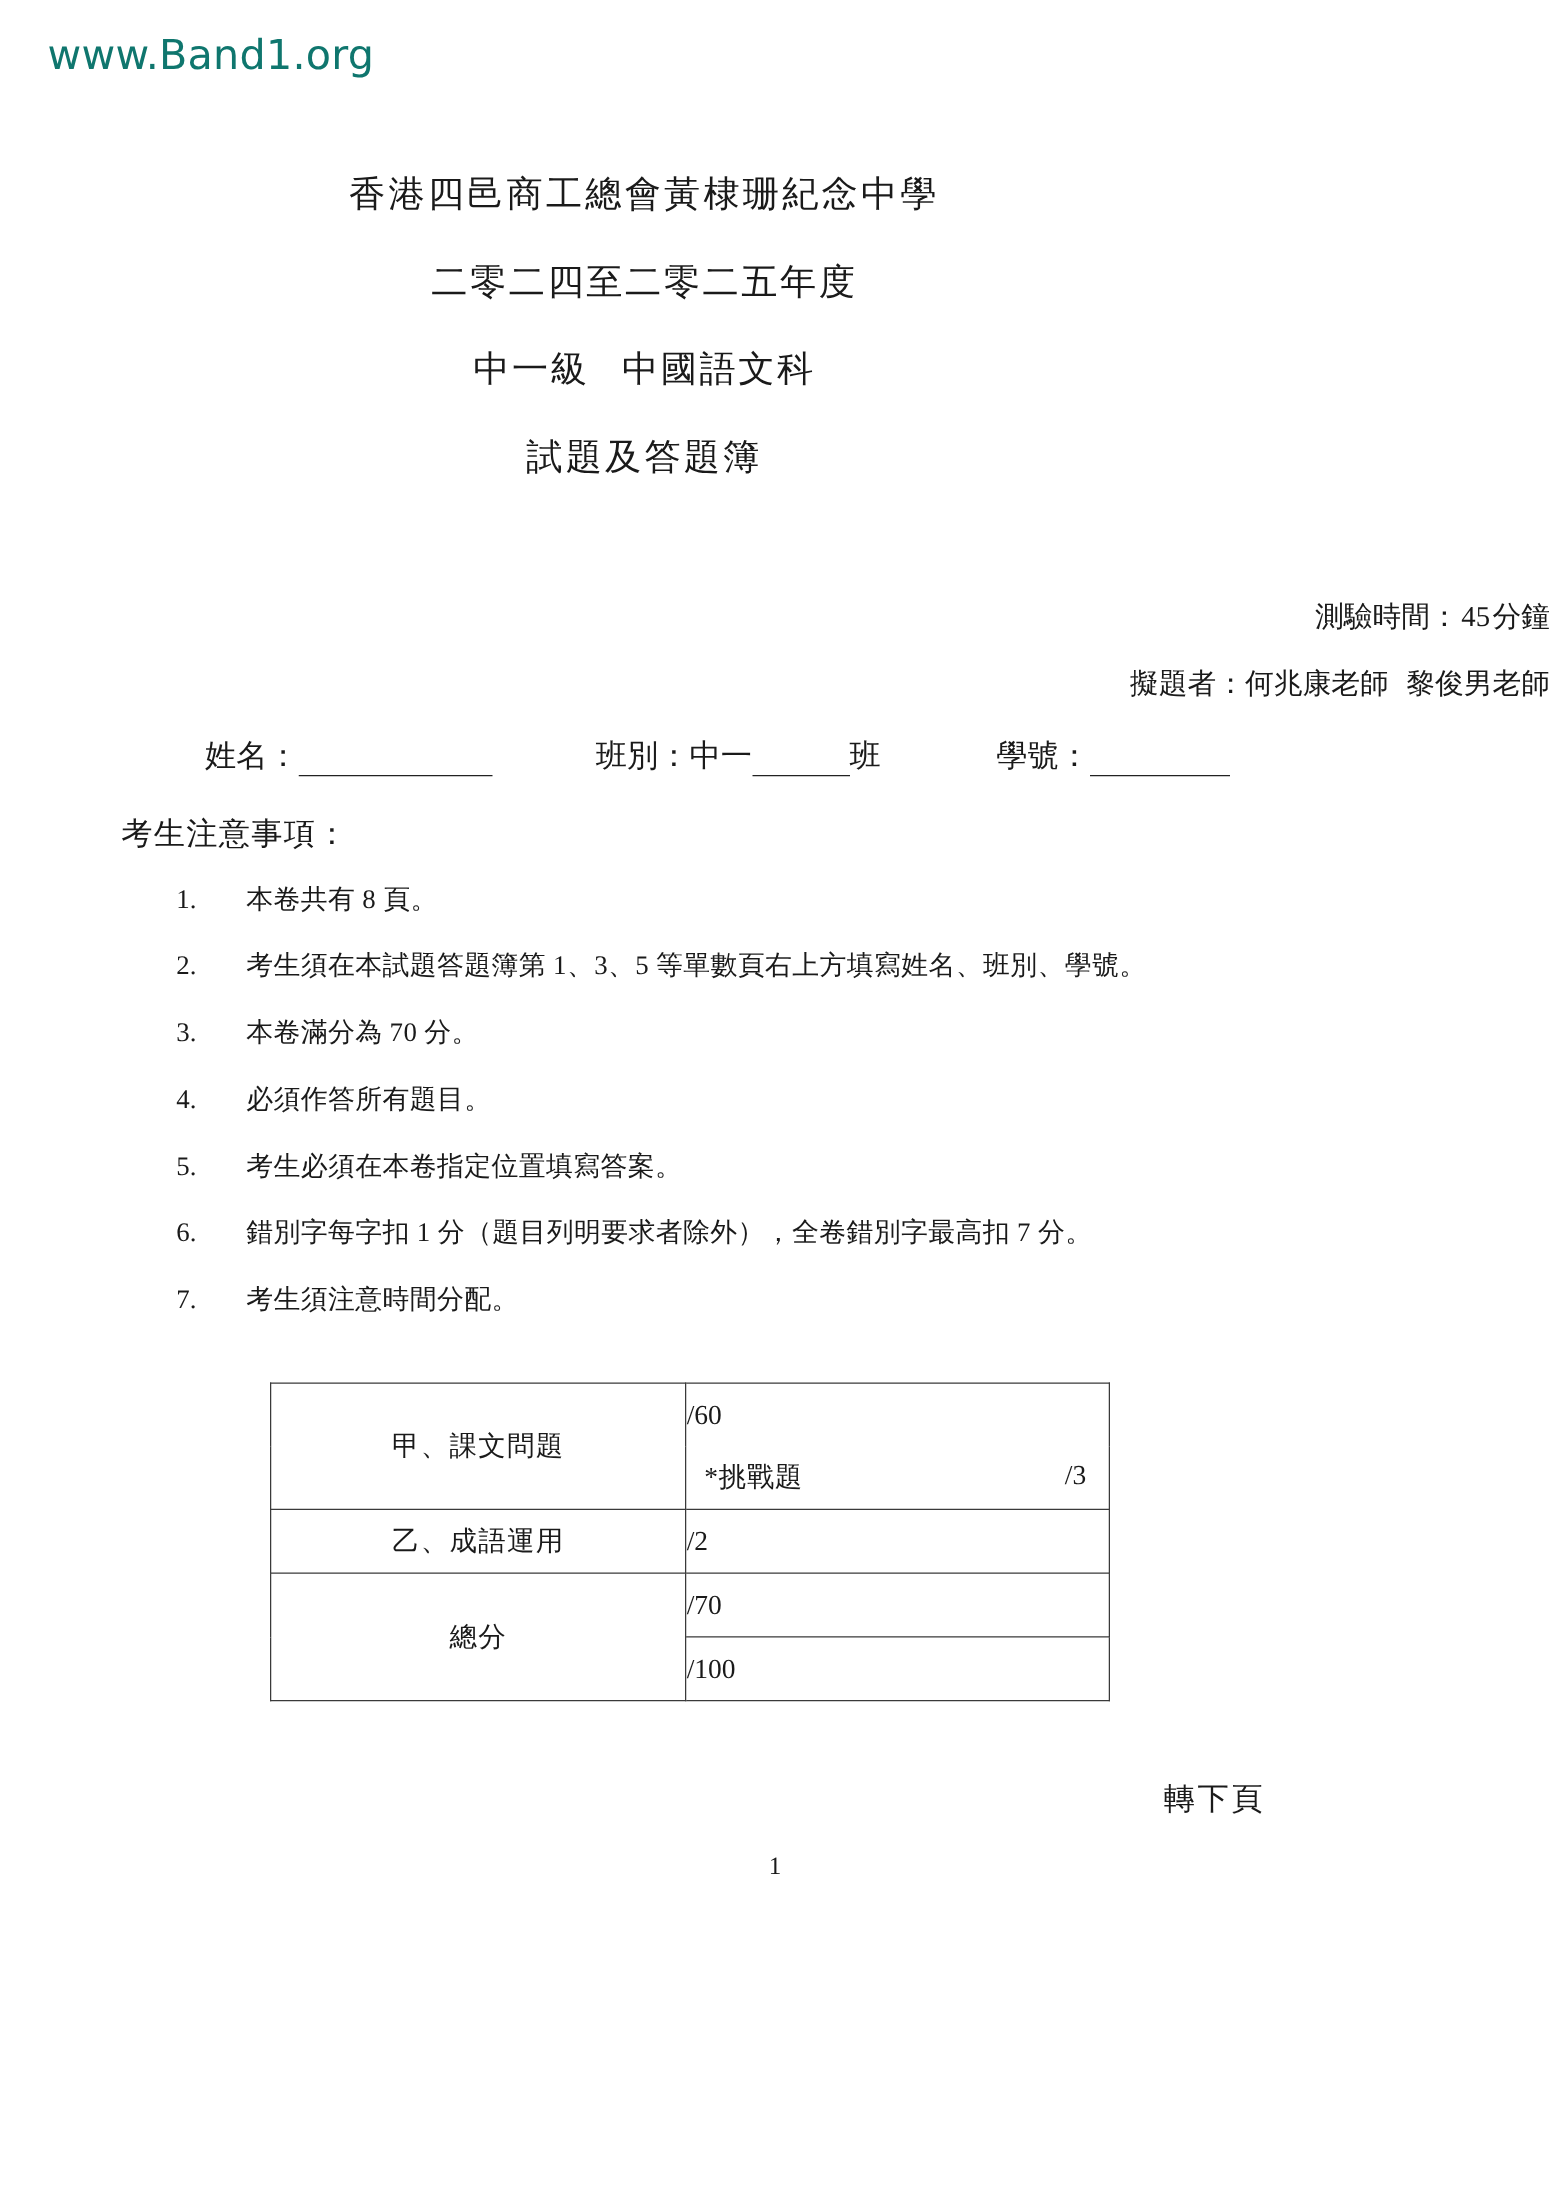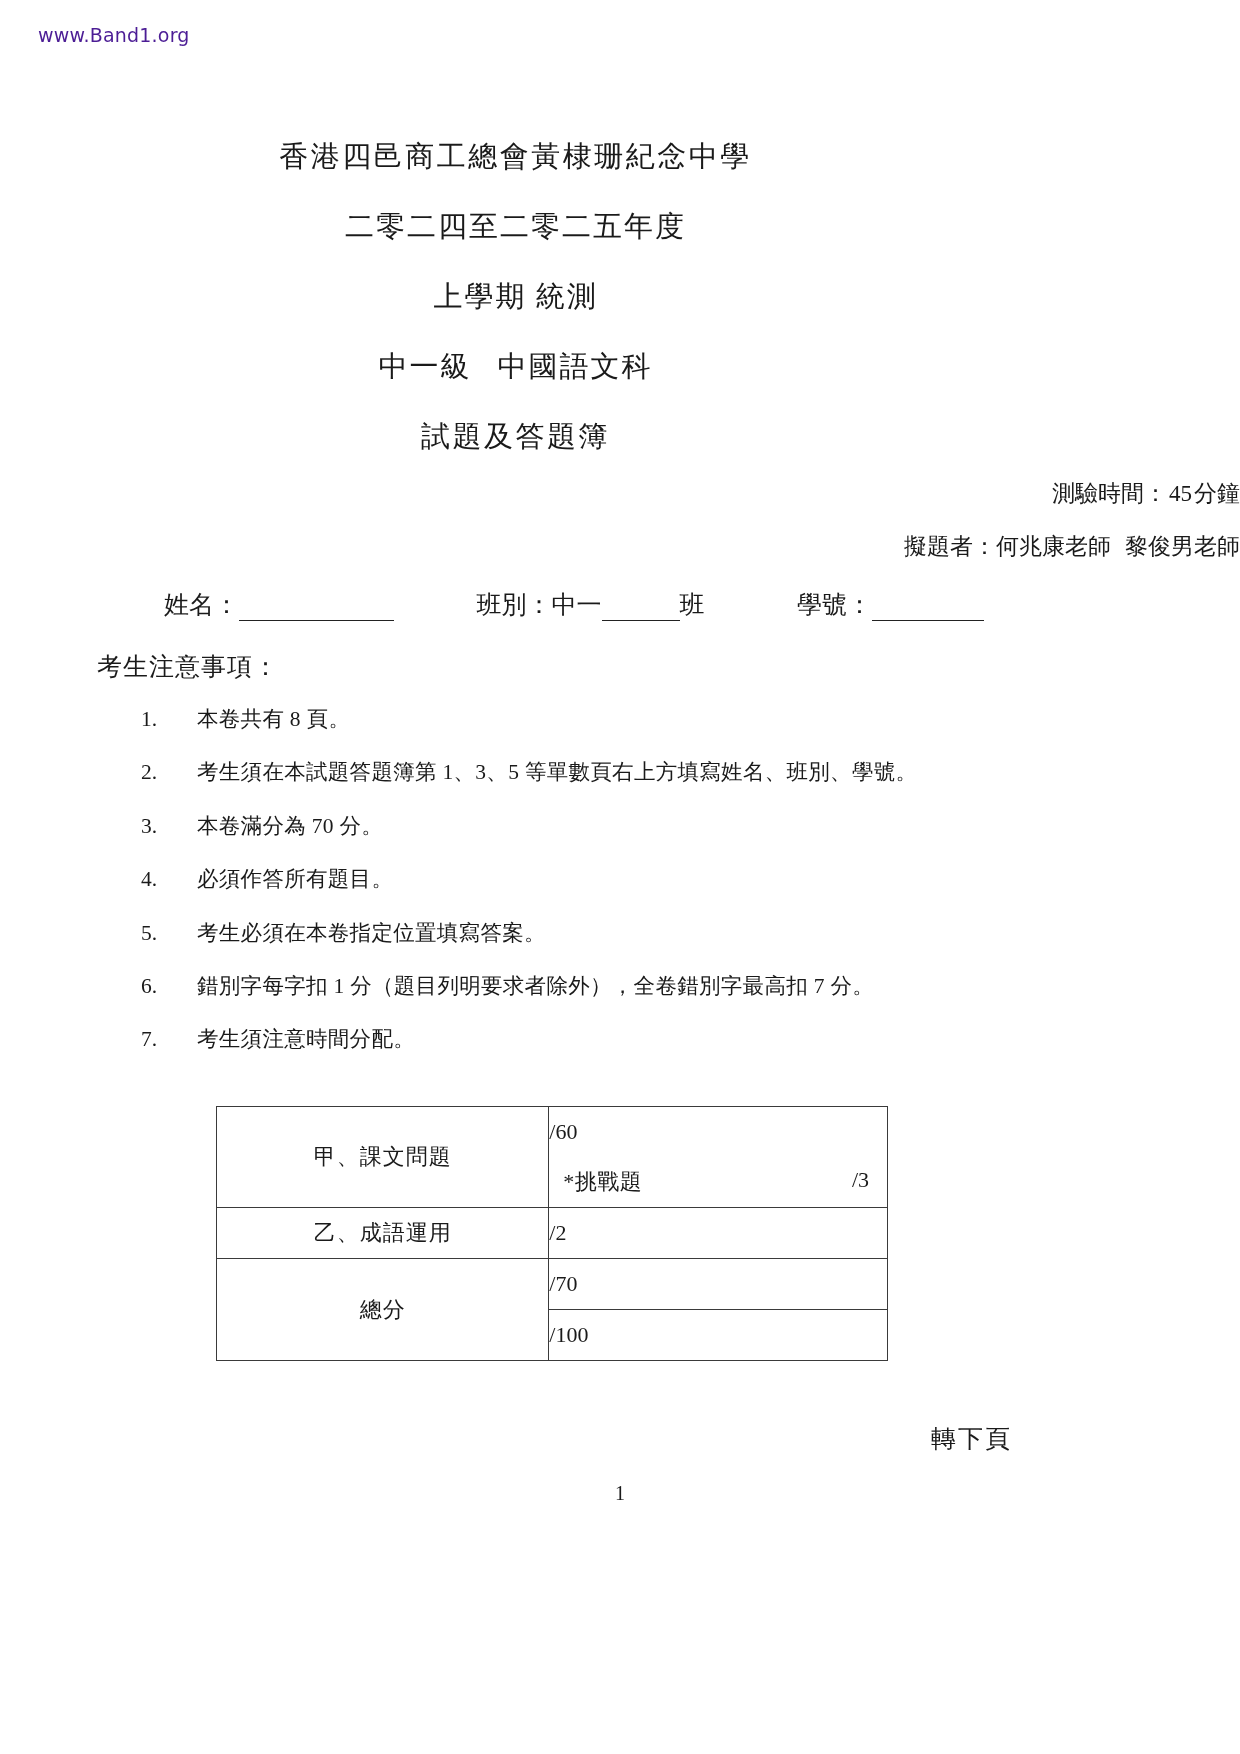--- a/index.html
+++ b/index.html
@@ -19,23 +19,23 @@
     overflow: hidden;
     box-sizing: border-box;
   }
 
   
   .watermark {
     position: absolute;
     top: 24px;
     left: 38px;
     font-family: "DejaVu Sans", "Liberation Sans", sans-serif;
-    font-size: 19px;
+    font-size: 33px;
     letter-spacing: 0.2px;
-    color: #4c1d95;
+    color: #0f766e;
   }
 
   
   .titles {
     position: absolute;
     top: 142px;
     left: 0;
     width: 1031px;
     text-align: center;
   }
@@ -169,21 +169,20 @@
 </head>
 <body>
 
 <div class="page">
 
   <div class="watermark">www.Band1.org</div>
 
   <div class="titles">
     <div class="title-line school">香港四邑商工總會黃棣珊紀念中學</div>
     <div class="title-line year">二零二四至二零二五年度</div>
-    <div class="title-line term">上學期 統測</div>
     <div class="title-line subject"><span>中一級</span><span class="gap"></span><span>中國語文科</span></div>
     <div class="title-line booklet">試題及答題簿</div>
   </div>
 
   <div class="meta time"><span>測驗時間：</span><span class="num">45</span><span>分鐘</span></div>
 
   <div class="meta author"><span>擬題者：</span><span>何兆康老師</span><span class="sp"></span><span>黎俊男老師</span></div>
 
   <div class="identity">
     <span class="field"><span>姓名：</span><span class="rule w-name"></span></span>

